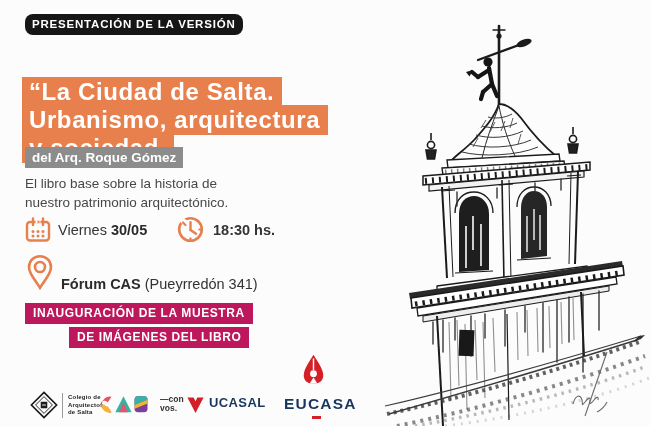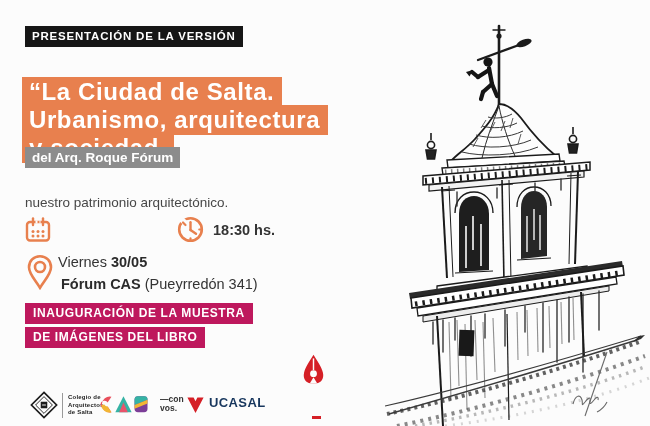--- a/index.html
+++ b/index.html
@@ -2,48 +2,48 @@
 <html><head>
 <meta charset="utf-8">
 <style>
   * { margin:0; padding:0; box-sizing:border-box; }
   html,body { background:#ffffff; font-family:"Liberation Sans", sans-serif; }
   .poster { position:relative; width:650px; height:426px; background:#FCFCFC; overflow:hidden; }
 
   .kicker-badge { position:absolute; left:25px; background:#161616; color:#fff;
     font-size:11.5px; font-weight:700; letter-spacing:.8px; line-height:21px;
     padding:0 7px; white-space:nowrap; }
-  #kicker-line1 { top:26px; } #kicker-line2 { top:38px; }
+  #kicker-line1 { top:14px;border-radius:8px; } #kicker-line2 { top:38px; }
 
   .title-line { position:absolute; left:22px; background:#E8804E; color:#fff;
     font-size:24px; font-weight:700; letter-spacing:.6px; line-height:27px;
     padding:1px 8px 2px 7px; white-space:nowrap;margin-top:15px; }
   #title-line1 { top:62px; } #title-line2 { top:90px; } #title-line3 { top:118px; }
 
   .author-badge { position:absolute; left:25px; top:147px; background:#8C8C8C; color:#fff;
     font-size:13.5px; font-weight:700; line-height:21px; padding:0 7px; white-space:nowrap; }
 
   .desc { position:absolute; left:25px; top:175px; color:#474747;
     font-size:13.5px; line-height:18.5px; }
 
   .detail-text { position:absolute; color:#343434; font-size:14.5px; white-space:nowrap; }
   .detail-text b { color:#2b2b2b; }
-  #date-text { left:58px; top:222px;margin-top:32px; }
+  #date-text { left:58px; top:222px; }
   #time-text { left:213px; top:222px; font-weight:700; }
   #venue-text { left:61px; top:264px;margin-top:12px; }
 
   .icon-abs { position:absolute; }
   #calendar-icon { left:24px; top:216px; }
   #clock-icon { left:176px; top:215px; }
   #pin-icon { left:27px; top:254px; }
 
   .announce-badge { position:absolute; left:25px; background:#be185d; color:#fff;
     font-size:12px; font-weight:700; letter-spacing:.6px; line-height:21px;
     padding:0 8px; white-space:nowrap; }
-  #announce-line1 { top:303px; } #announce-line2 { top:327px; }
+  #announce-line1 { top:303px; } #announce-line2 { top:327px;margin-left:44px; }
 
   .tower { position:absolute; right:0; top:0; width:265px; height:426px; }
 
   
   #colegio-icon { left:30px; top:391px; }
   #colegio-divider { position:absolute; left:62px; top:393px; width:1px; height:25px; background:#9a9a9a; }
   #colegio-text { position:absolute; left:68px; top:394px; font-size:6px; font-weight:700;
     color:#242424; line-height:7.5px; letter-spacing:.2px; }
   #cas-icon { left:98px; top:392px; }
   #cas-tagline { position:absolute; left:152px; top:395px; font-size:8.5px; font-weight:700;
@@ -60,24 +60,24 @@
 <body>
 
 <div class="poster">
 
   <span class="kicker-badge" id="kicker-line1">PRESENTACIÓN DE LA VERSIÓN</span>
 
   <span class="title-line" id="title-line1">“La Ciudad de Salta.</span>
   <span class="title-line" id="title-line3">y sociedad.</span>
   <span class="title-line" id="title-line2">Urbanismo, arquitectura</span>
 
-  <span class="author-badge">del Arq. Roque Fórum</span>
+  <span class="author-badge">del Arq. Roque Gómez</span>
 
   <p class="desc">
-    <br>
+    <span>El libro base sobre la historia de</span><br>
     <span>nuestro patrimonio arquitectónico.</span>
   </p>
 
   <svg class="icon-abs" id="calendar-icon" width="28" height="27" viewBox="0 0 28 27" fill="none" stroke="#E8804E">
     <rect x="3" y="6" width="22" height="18.5" rx="3" stroke-width="2.4"></rect>
     <line x1="9" y1="2.5" x2="9" y2="9" stroke-width="2.4" stroke-linecap="round"></line>
     <line x1="19" y1="2.5" x2="19" y2="9" stroke-width="2.4" stroke-linecap="round"></line>
     <line x1="11.5" y1="6" x2="16.5" y2="6" stroke="#FCFCFC" stroke-width="2.8" stroke-dasharray="2 2"></line>
     <g fill="#E8804E" stroke="none">
       <circle cx="9" cy="15.5" r="1.5"></circle>
@@ -292,15 +292,16 @@
     <path d="M1.5 2.5 L8 2.5 L10 6.5 L12 2.5 L18.5 2.5 L10 19 Z" fill="#D51F26"></path>
   </svg>
   <span id="ucasal-label">UCASAL</span>
 
   <svg class="icon-abs" id="eucasa-nib-icon" width="27" height="36" viewBox="0 0 30 40">
     <path d="M15 2 C19 9 24 15 25.5 22 C27 29 23 33.5 18.5 33.5 L11.5 33.5 C7 33.5 3 29 4.5 22 C6 15 11 9 15 2 Z" fill="#D51F26"></path>
     <line x1="15" y1="6" x2="15" y2="19" stroke="#FCFCFC" stroke-width="1.6"></line>
     <circle cx="15" cy="23" r="3.8" fill="#FCFCFC"></circle>
     <path d="M11 33.5 L15 27 L19 33.5 Z" fill="#FCFCFC"></path>
   </svg>
+  <span id="eucasa-label">EUCASA</span>
   <div id="eucasa-dash"></div>
 
 </div>
 
 </body></html>

